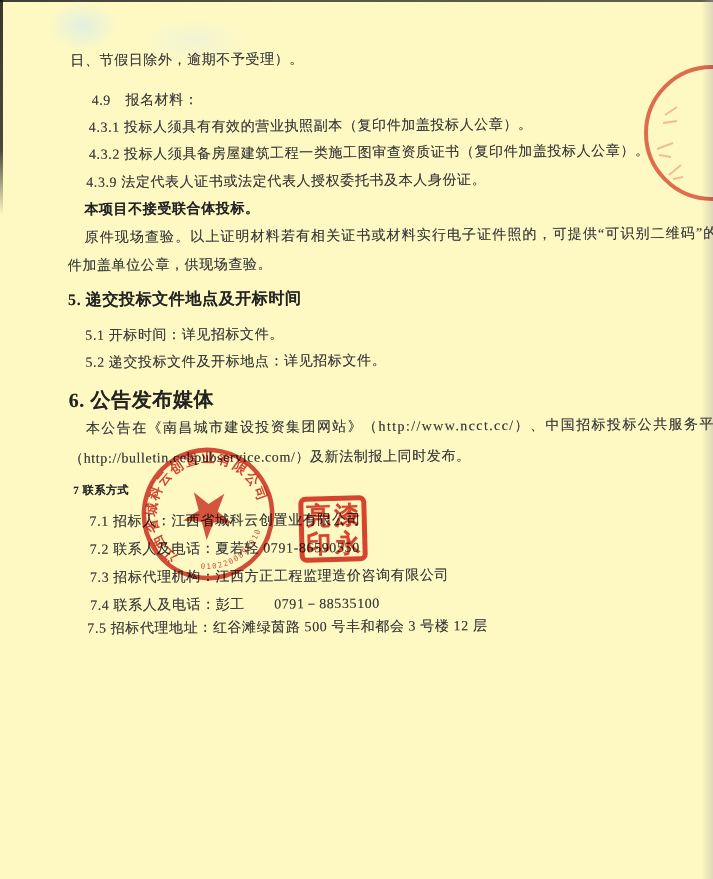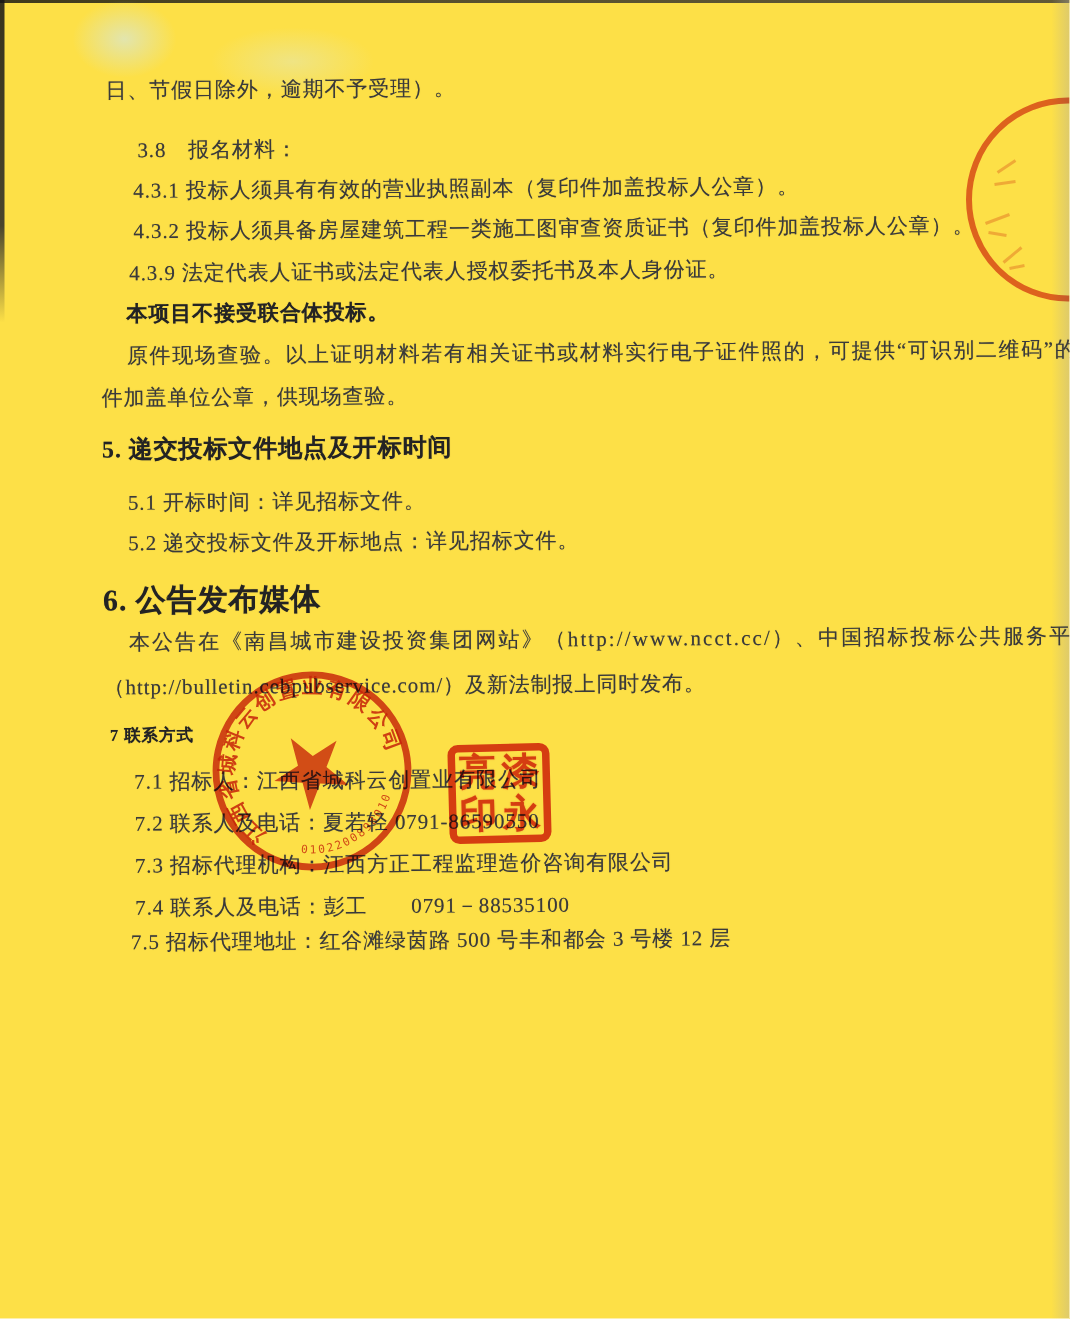--- a/index.html
+++ b/index.html
@@ -3,21 +3,21 @@
 <meta charset="utf-8">
 <style>
   html,body{margin:0;padding:0;}
   body{
     width:713px;height:879px;
     background:#fbfbf9;
     position:relative;
     overflow:hidden;
     font-family:"Liberation Serif","DejaVu Serif",serif;
   }
-  .page{position:absolute;inset:0;background:#fde047;}
+  .page{position:absolute;inset:0;background:#fef9c3;}
   
   .edge-top{position:absolute;top:0;left:0;width:100%;height:2px;
     background:linear-gradient(to right,#101010 0%,#2e2c28 40%,#3a3833 100%);opacity:.8;}
   .edge-left{position:absolute;top:0;left:0;width:3px;height:215px;
     background:linear-gradient(to bottom,#151515 0%,#2a2a28 70%,rgba(42,42,40,0) 100%);opacity:.85;}
   .edge-right{position:absolute;top:0;left:701px;width:12px;height:100%;
     background:linear-gradient(to right,rgba(0,0,0,0),rgba(176,170,160,.4));}
   .smudge{position:absolute;border-radius:50%;pointer-events:none;}
   .smudge-1{left:48px;top:0px;width:70px;height:52px;
     background:radial-gradient(ellipse at center,rgba(208,232,242,.6),rgba(208,232,242,0) 70%);}
@@ -55,21 +55,21 @@
 <div class="page">
 
   <div class="edge-top"></div>
   <div class="edge-left"></div>
   <div class="edge-right"></div>
   <div class="smudge smudge-1"></div>
   <div class="smudge smudge-2"></div>
 
   <div class="doc-content">
       <div class="doc-line" style="left: 72px; top: 52px;">日、节假日除外，逾期不予受理）。</div>
-      <div class="doc-line" style="left: 93px; top: 92px;">3.8　报名材料：</div>
+      <div class="doc-line" style="left: 93px; top: 92px;">4.9　报名材料：</div>
       <div class="doc-line" style="left: 90px; top: 119px;">4.3.1 投标人须具有有效的营业执照副本（复印件加盖投标人公章）。</div>
       <div class="doc-line" style="left: 90px; top: 146px;">4.3.2 投标人须具备房屋建筑工程一类施工图审查资质证书（复印件加盖投标人公章）。</div>
       <div class="doc-line" style="left: 87px; top: 174px;">4.3.9 法定代表人证书或法定代表人授权委托书及本人身份证。</div>
       <div class="doc-line bold" style="left: 85px; top: 201px;">本项目不接受联合体投标。</div>
       <div class="doc-line" style="left: 85px; top: 229px; letter-spacing: 1.1px;">原件现场查验。以上证明材料若有相关证书或材料实行电子证件照的，可提供“可识别二维码”的复印</div>
       <div class="doc-line" style="left: 68px; top: 257px;">件加盖单位公章，供现场查验。</div>
       <div class="doc-line bold" style="left: 68px; top: 290px; font-size: 16px;">5. 递交投标文件地点及开标时间</div>
       <div class="doc-line" style="left: 85px; top: 327px;">5.1 开标时间：详见招标文件。</div>
       <div class="doc-line" style="left: 85px; top: 354px;">5.2 递交投标文件及开标地点：详见招标文件。</div>
       <div class="doc-line bold" style="left: 68px; top: 387px; font-size: 20px;">6. 公告发布媒体</div>

